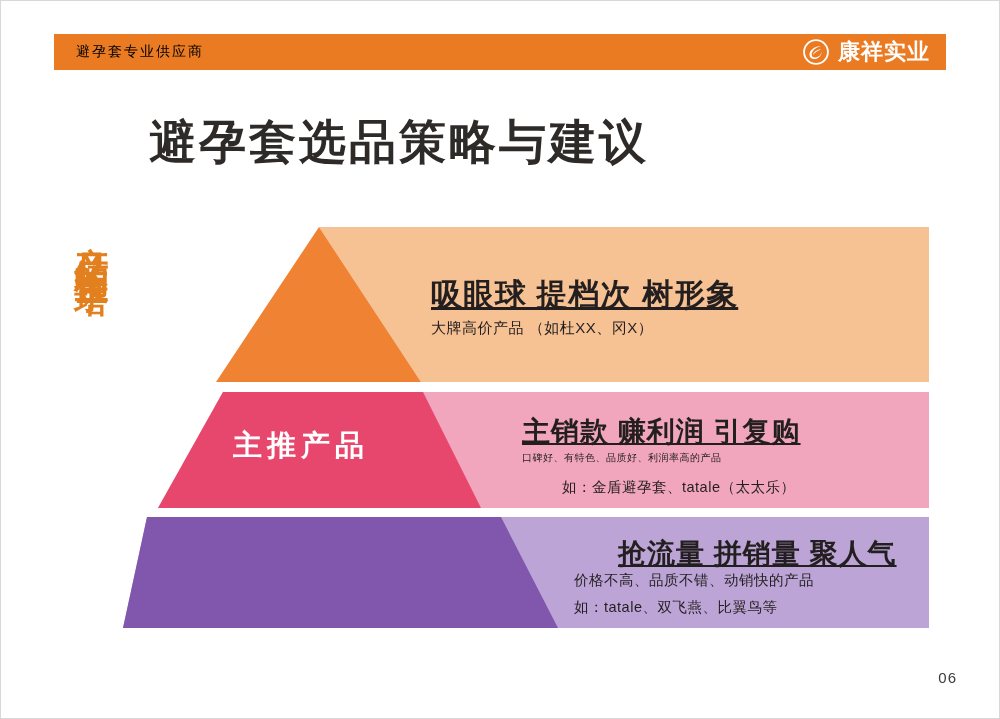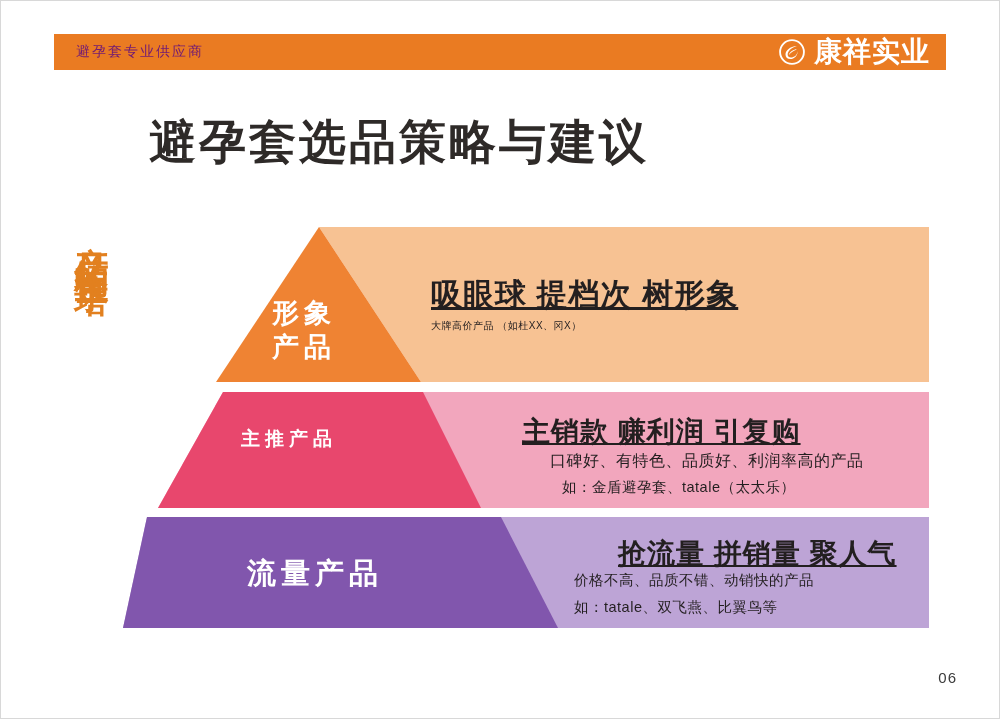--- a/index.html
+++ b/index.html
@@ -17,31 +17,31 @@
     border:1px solid #d8d8d8;
   }
 
   
   #header-bar{
     position:absolute;left:53px;top:33px;width:892px;height:36px;
     background:#ea7b22;
   }
   #header-tagline{
     position:absolute;left:22px;top:50%;transform:translateY(-50%);
-    color:#701a75;font-size:14px;letter-spacing:2px;white-space:nowrap;
+    color:#000000;font-size:14px;letter-spacing:2px;white-space:nowrap;
   }
   #brand-logo{
     position:absolute;right:16px;top:50%;transform:translateY(-50%);
     display:flex;align-items:center;gap:9px;white-space:nowrap;
   }
   #brand-mark{
     width:26px;height:26px;display:block;
   }
   #brand-name{
-    color:#ffffff;font-size:28px;font-weight:bold;letter-spacing:1px;
+    color:#ffffff;font-size:22px;font-weight:bold;letter-spacing:1px;
     font-family:"DejaVu Sans","Liberation Sans",sans-serif;
   }
 
   
   #page-title{
     position:absolute;left:0;top:110px;width:796px;
     text-align:center;color:#2e2a28;
     font-size:47px;font-weight:bold;letter-spacing:3px;
   }
 
@@ -67,26 +67,26 @@
   .tier-head{
     position:absolute;color:#231f20;font-weight:bold;white-space:nowrap;text-decoration:underline;
   }
   .tier-sub{
     position:absolute;color:#231f20;white-space:nowrap;
   }
 
   
   #tier1-name{left:271px;top:296px;font-size:27px;line-height:1.25;letter-spacing:5px;text-align:center;}
   #tier1-head{left:430px;top:273px;font-size:31px;letter-spacing:1px;}
-  #tier1-sub1{left:430px;top:318px;font-size:10px;letter-spacing:.5px;}
+  #tier1-sub1{left:430px;top:318px;font-size:15px;letter-spacing:.5px;}
 
   
-  #tier2-name{left:240px;top:425px;font-size:19px;letter-spacing:5px;}
+  #tier2-name{left:232px;top:425px;font-size:29px;letter-spacing:5px;}
   #tier2-head{left:521px;top:412px;font-size:28px;letter-spacing:1px;}
-  #tier2-sub1{left:549px;top:450px;font-size:16px;letter-spacing:.5px;font-family:Liberation Serif, serif;}
+  #tier2-sub1{left:521px;top:450px;font-size:10px;letter-spacing:.5px;font-family:Liberation Serif, serif;}
   #tier2-sub2{left:521px;top:477px;font-size:14.5px;letter-spacing:.5px;margin-left:40px;}
 
   
   #tier3-name{left:246px;top:553px;font-size:29px;letter-spacing:5px;}
   #tier3-head{left:573px;top:534px;font-size:28px;letter-spacing:1px;margin-left:44px;}
   #tier3-sub1{left:573px;top:570px;font-size:14.5px;letter-spacing:.5px;}
   #tier3-sub2{left:573px;top:597px;font-size:14.5px;letter-spacing:.5px;text-align:right;}
 
   
   #page-number{
@@ -125,32 +125,27 @@
 
     <polygon points="222,391 928,391 928,507 157,507" fill="#f2a6bd"></polygon>
 
     <polygon points="222,391 422,391 480,507 157,507" fill="#e8476d"></polygon>
 
     <polygon points="146,516 928,516 928,627 122,627" fill="#bda4d6"></polygon>
 
     <polygon points="146,516 500,516 557,627 122,627" fill="#8156ad"></polygon>
   </svg>
 
-  <div class="tier-name" id="tier1-name">
-    <div>形象</div>
-    <div>产品</div>
-  </div>
   <div class="tier-head" id="tier1-head">吸眼球 提档次 树形象</div>
   <div class="tier-sub" id="tier1-sub1">大牌高价产品 （如杜XX、冈X）</div>
 
   <div class="tier-name" id="tier2-name">主推产品</div>
   <div class="tier-head" id="tier2-head">主销款 赚利润 引复购</div>
   <div class="tier-sub" id="tier2-sub1">口碑好、有特色、品质好、利润率高的产品</div>
   <div class="tier-sub" id="tier2-sub2">如：金盾避孕套、tatale（太太乐）</div>
 
-  <div class="tier-name" id="tier3-name">流量产品</div>
   <div class="tier-head" id="tier3-head">抢流量 拼销量 聚人气</div>
   <div class="tier-sub" id="tier3-sub1">价格不高、品质不错、动销快的产品</div>
   <div class="tier-sub" id="tier3-sub2">如：tatale、双飞燕、比翼鸟等</div>
 
   <div id="page-number">06</div>
 
 </div>
 
 </body></html>

